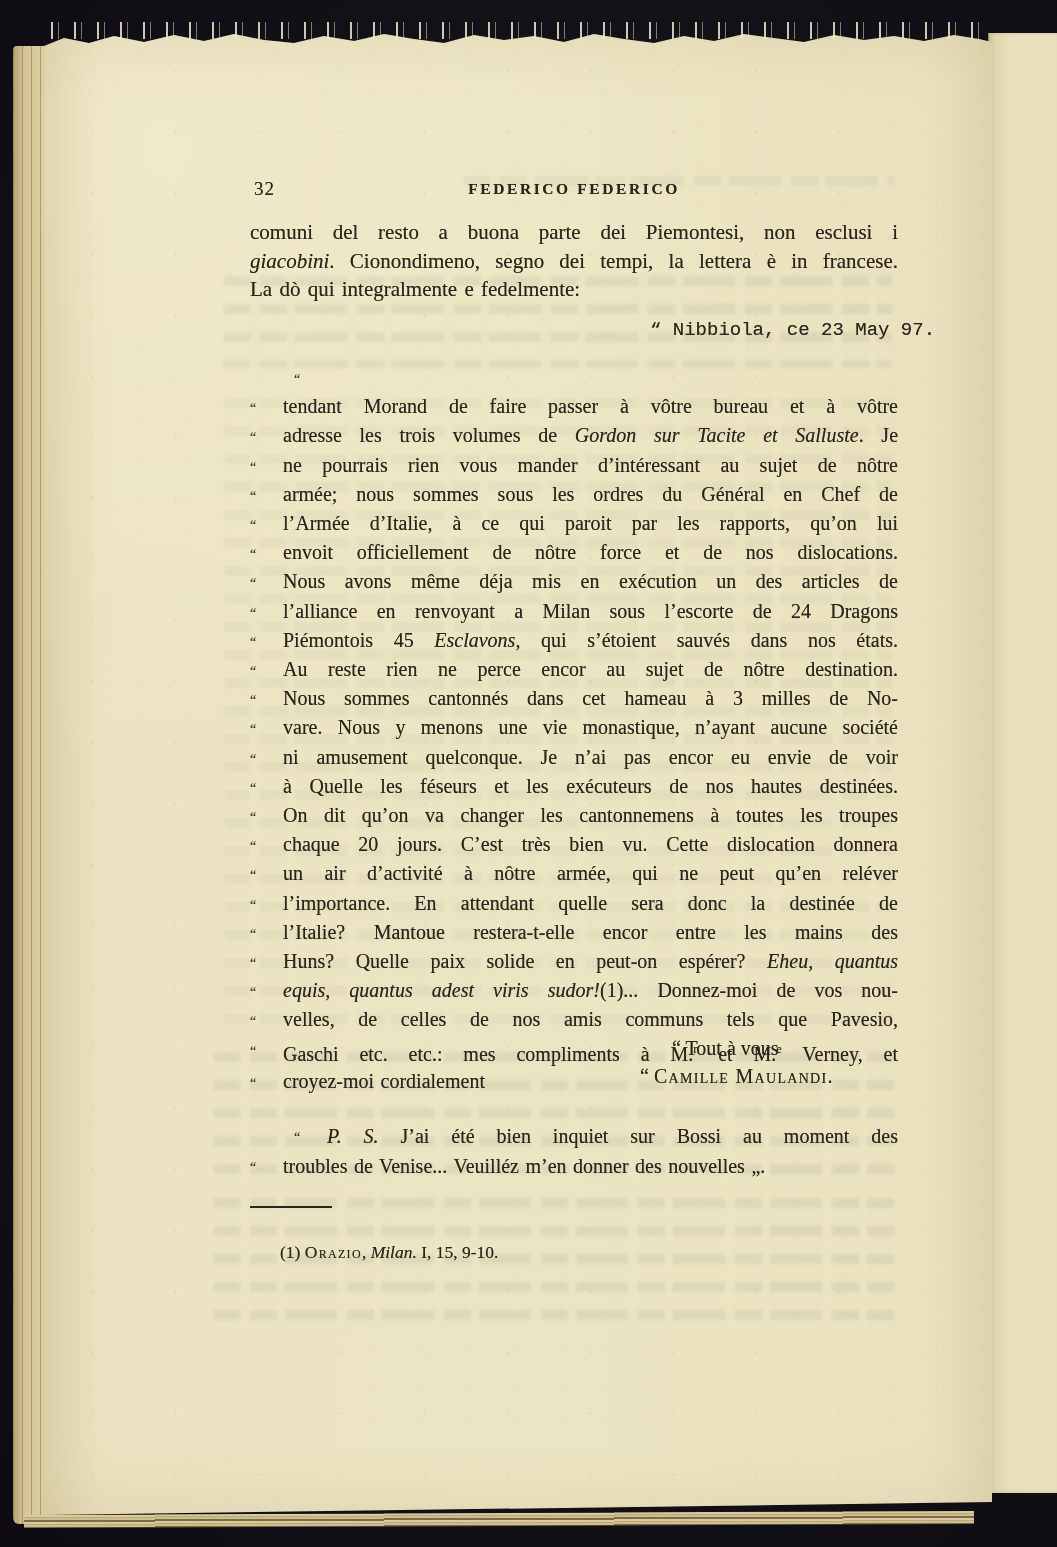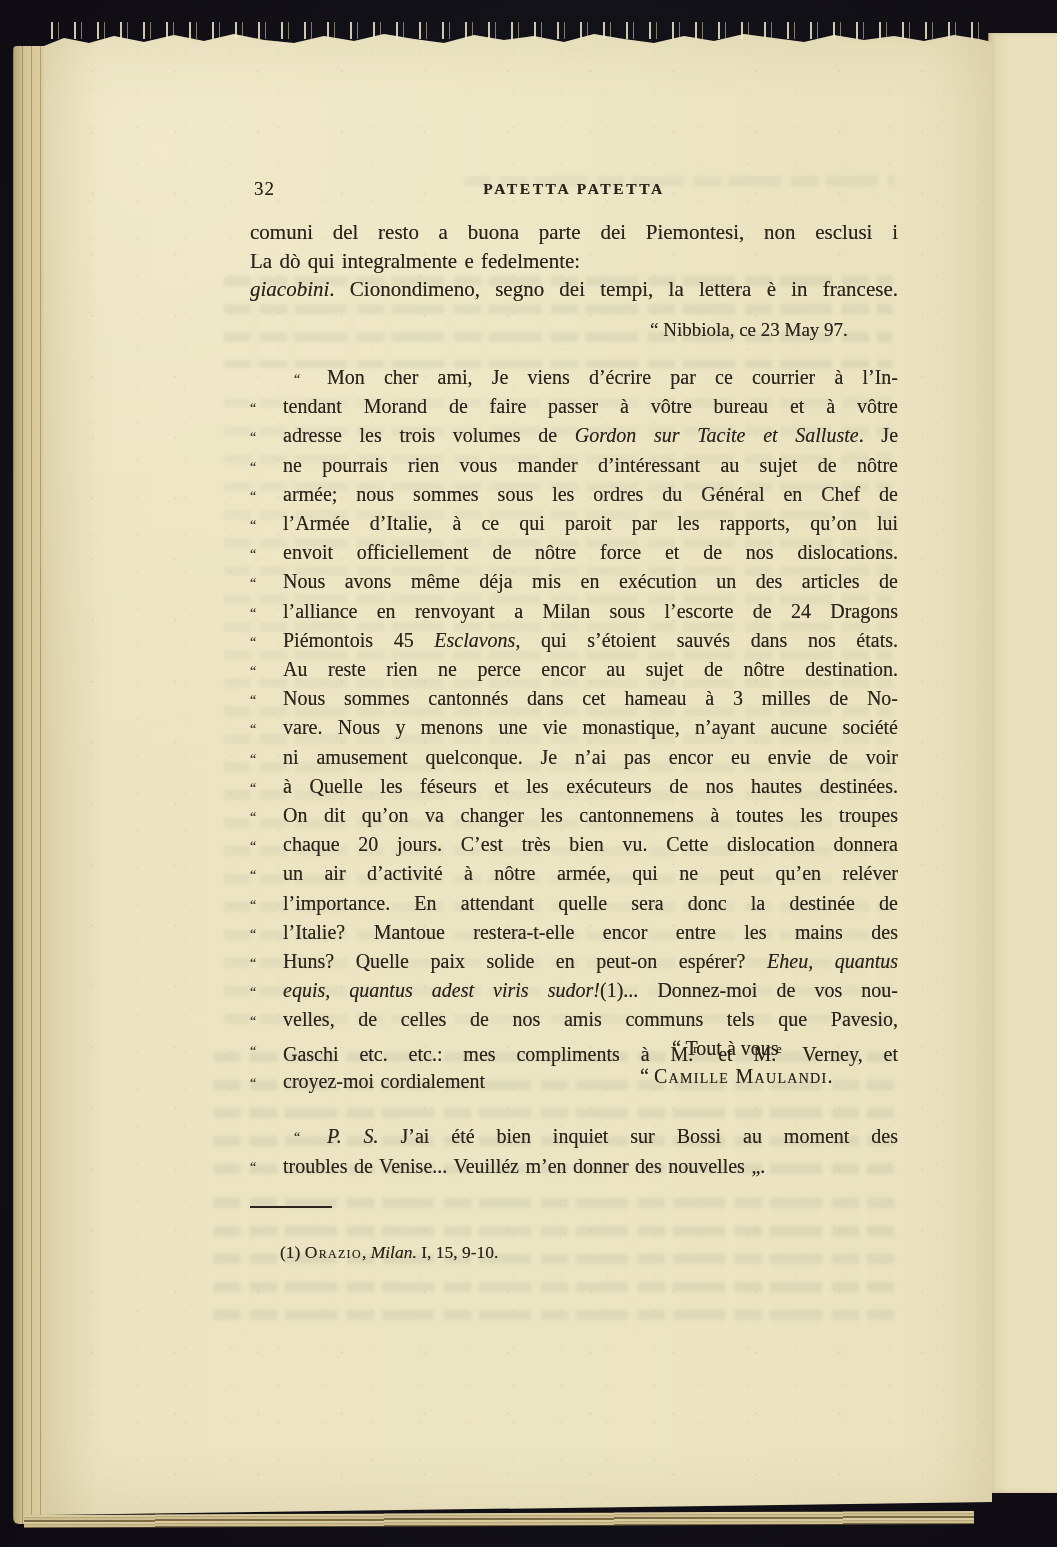--- a/index.html
+++ b/index.html
@@ -69,21 +69,21 @@
   .letter{top:334px;line-height:27.2px;font-size:20px;}
   .ps{top:1092px;line-height:28px;font-size:20px;}
 
   .line{display:flex;}
   .q{flex:0 0 33px;font-size:14px;padding-top:2px;color:#3a3229;}
   .indent .q{margin-left:44px;}
   .t{flex:1;text-align:justify;text-align-last:justify;word-spacing:1.5px;}
   .nojust .t{text-align-last:left;}
   .intro .t{word-spacing:2px;}
 
-  .dateline{position:absolute;top:289px;left:606px;font-size:19px;}
+  .dateline{position:absolute;top:289px;left:606px;font-size:19px;font-family:Liberation Mono, monospace;}
 
   .closing{position:absolute;font-size:20px;}
   .c1{top:1007px;left:628px;}
   .c2{top:1035px;left:596px;text-align:center;}
 
   .fn-rule{position:absolute;top:1176px;left:206px;width:82px;height:2px;background:#2b241c;}
   .footnote{position:absolute;top:1212px;left:236px;font-size:17.5px;}
 
   .i{font-style:italic;}
   .sup{font-size:.62em;vertical-align:super;letter-spacing:0;}
@@ -104,41 +104,40 @@
     <div class="ghost g5"></div>
     <div class="ghost g1"></div>
     <div class="ghost g2"></div>
     <div class="ghost g3"></div>
     <div class="ghost g4"></div>
 
     <div class="content">
 
       <div class="header-row">
         <span class="pageno">32</span>
-        <span class="running">PATETTA PATETTA</span>
+        <span class="running">FEDERICO FEDERICO</span>
       </div>
 
       <div class="lines intro">
           <div class="line">
             <span class="t"><span>comuni del resto a buona parte dei Piemontesi, non esclusi i</span></span>
+          </div>
+          <div class="line">
+            <span class="t"><span class="i">giacobini</span><span>. Cionondimeno, segno dei tempi, la lettera è in francese.</span></span>
           </div>
           <div class="line nojust">
             <span class="t"><span>La dò qui integralmente e fedelmente:</span></span>
           </div>
-          <div class="line">
-            <span class="t"><span class="i">giacobini</span><span>. Cionondimeno, segno dei tempi, la lettera è in francese.</span></span>
-          </div>
         </div>
 
       <div class="dateline">“ Nibbiola, ce 23 May 97.</div>
 
       <div class="lines letter">
           <div class="line indent">
             <span class="q">“</span>
-            <span class="t"><span>Mon cher ami, Je viens d’écrire par ce courrier à l’In-</span></span>
           </div>
           <div class="line">
             <span class="q">“</span>
             <span class="t"><span>tendant Morand de faire passer à vôtre bureau et à vôtre</span></span>
           </div>
           <div class="line">
             <span class="q">“</span>
             <span class="t"><span>adresse les trois volumes de </span><span class="i">Gordon sur Tacite et Salluste</span><span>. Je</span></span>
           </div>
           <div class="line">

